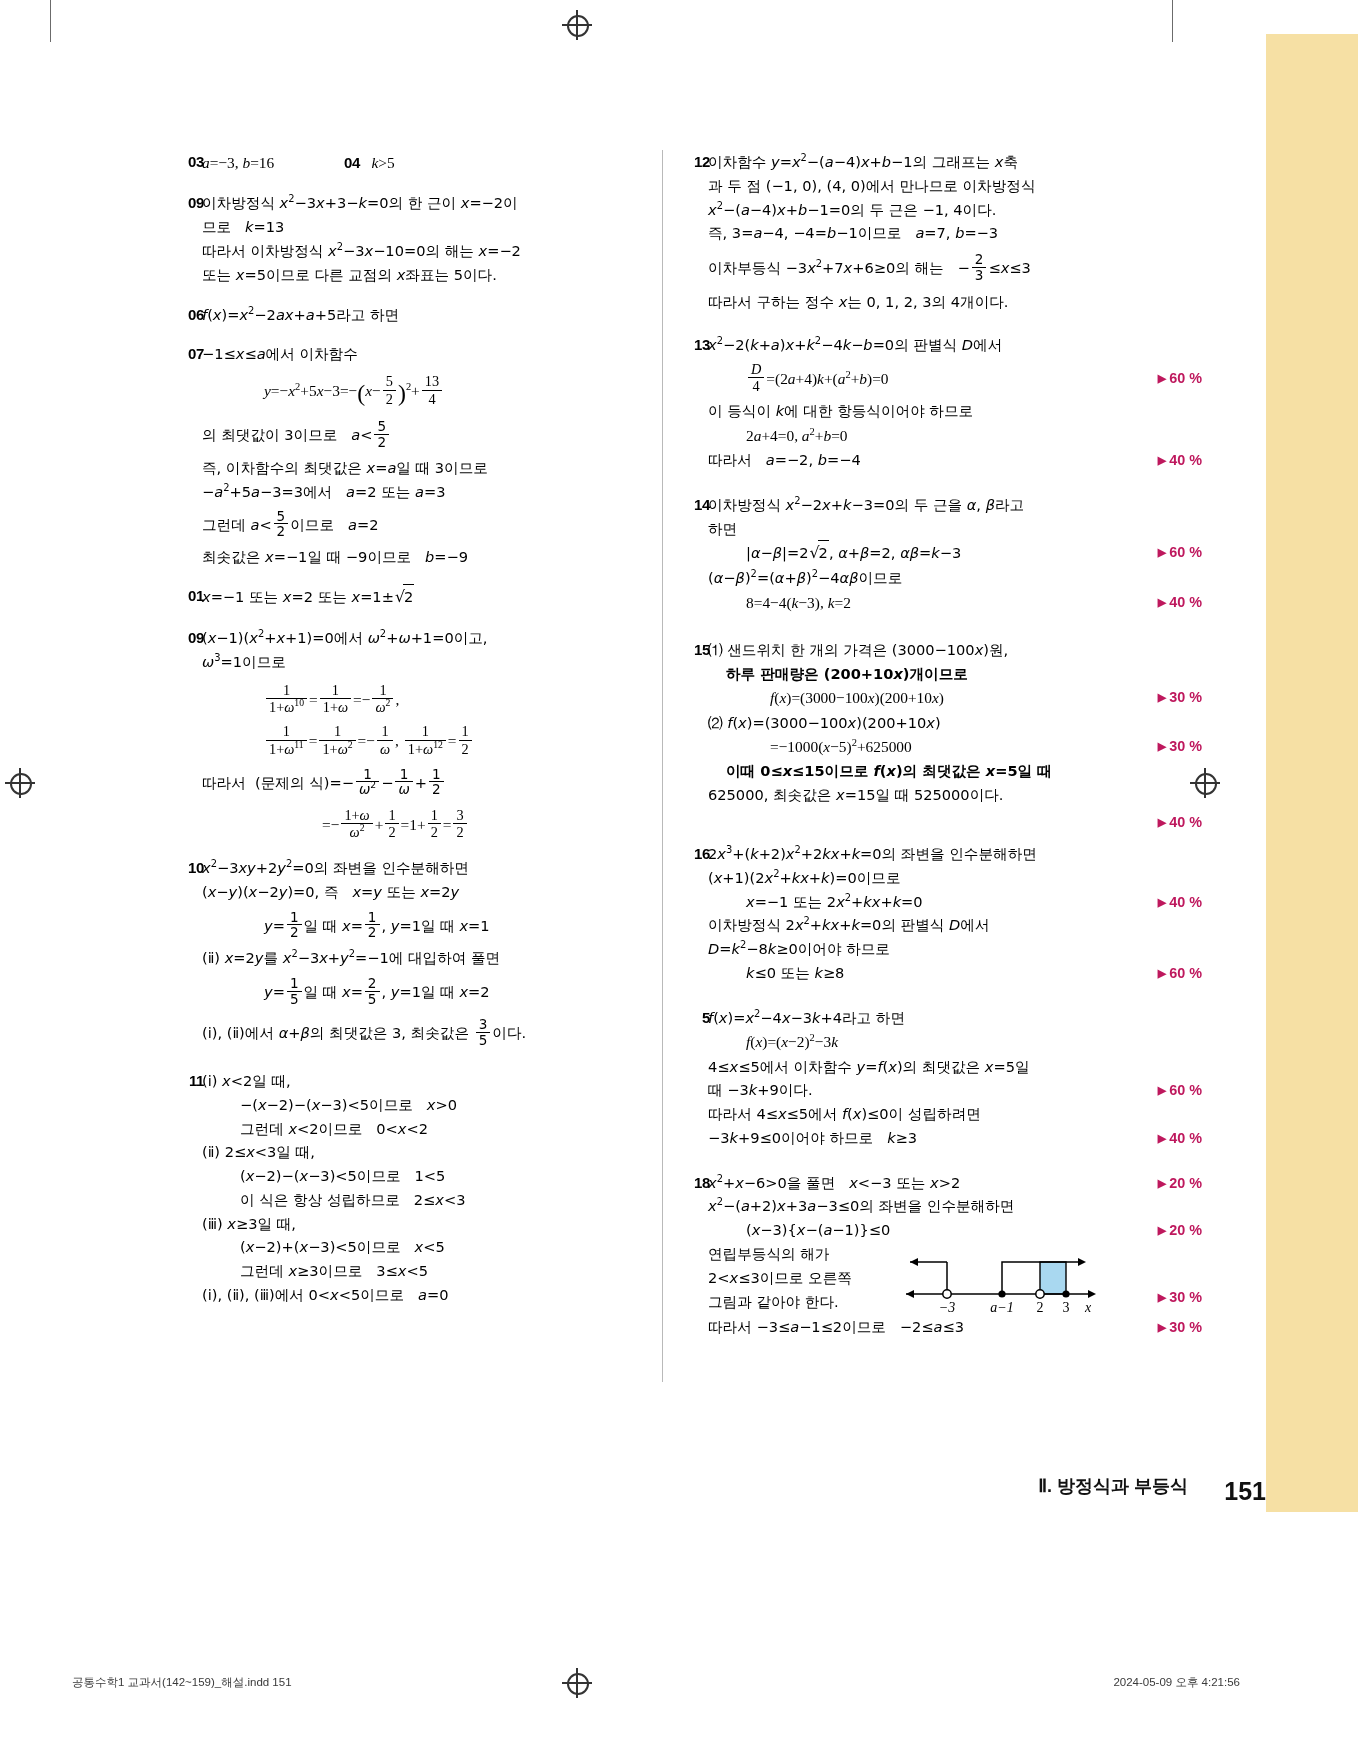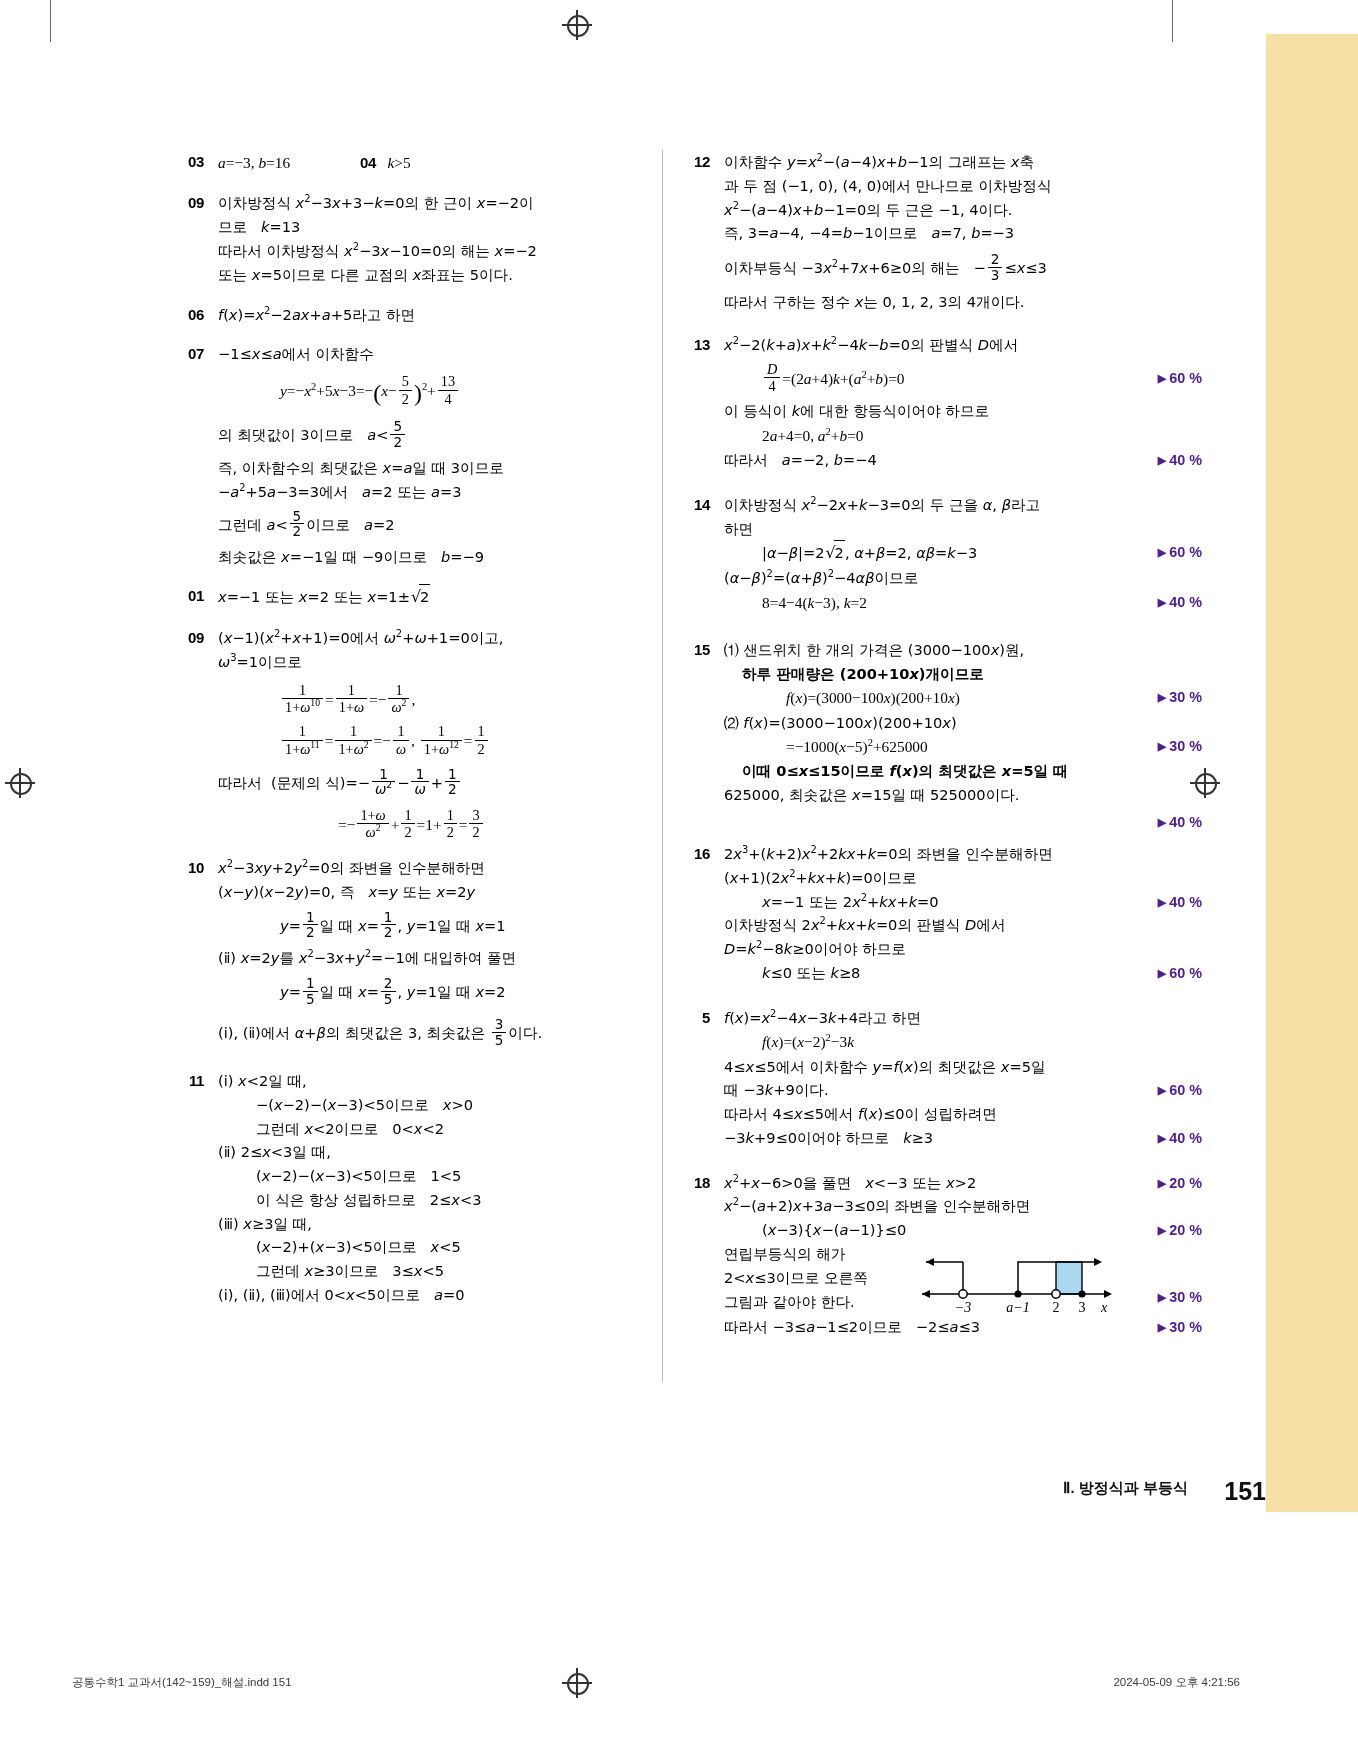--- a/index.html
+++ b/index.html
@@ -37,21 +37,21 @@
   .col{position:absolute;top:150px;font-size:15.4px;line-height:1.63;color:#000;}
   .col-left{left:178px;width:452px;}
   .col-right{left:684px;width:400px;}
 
   .item{position:relative;margin-bottom:7px;}
   .num{
     position:absolute;left:0;top:0;width:26px;
     font-family:"Liberation Sans", sans-serif;
     font-weight:bold;font-size:15px;letter-spacing:-0.4px;text-align:right;
   }
-  .body{margin-left:40px;}
+  .body{margin-left:24px;}
   .ln{white-space:nowrap;}
   .ind1{padding-left:18px;font-weight:bold;}
   .ind2{padding-left:38px;}
   .ind3{padding-left:62px;}
   .ind5{padding-left:120px;}
   .gap{height:9px;}
   .mi{font-style:italic;}
   sup{font-size:0.68em;vertical-align:super;line-height:0;font-style:italic;}
   sup.n{font-style:normal;}
 
@@ -64,31 +64,31 @@
 
   .sqrt{display:inline-block;position:relative;padding-left:1px;}
   .sqrt .rad{font-size:1.08em;}
   .sqrt .under{border-top:1.2px solid #000;padding:0 1px 0 1px;display:inline-block;margin-left:-2px;}
 
   .paren-big{font-size:1.55em;vertical-align:-0.22em;font-family:"Liberation Serif",serif;}
 
   
   .pct{
     position:absolute;right:-118px;
-    color:#4c1d95;
+    color:#be185d;
     font-family:"Liberation Sans", sans-serif;
     font-weight:bold;font-size:14.4px;white-space:nowrap;
   }
   .pct .tri{font-size:11px;margin-right:3px;vertical-align:1px;}
 
   
   .footer-chap{
     position:absolute;right:170px;bottom:244px;
     font-family:"Liberation Sans", sans-serif;
-    font-weight:bold;font-size:15px;color:#111;
+    font-weight:bold;font-size:18px;color:#111;
   }
   .footer-page{
     position:absolute;right:92px;bottom:236px;
     font-family:"Liberation Sans", sans-serif;
     font-weight:bold;font-size:25px;color:#111;
   }
   .foot-left{
     position:absolute;left:72px;bottom:52px;
     font-family:"Liberation Sans", sans-serif;font-size:11.5px;color:#3a3a3a;
   }

